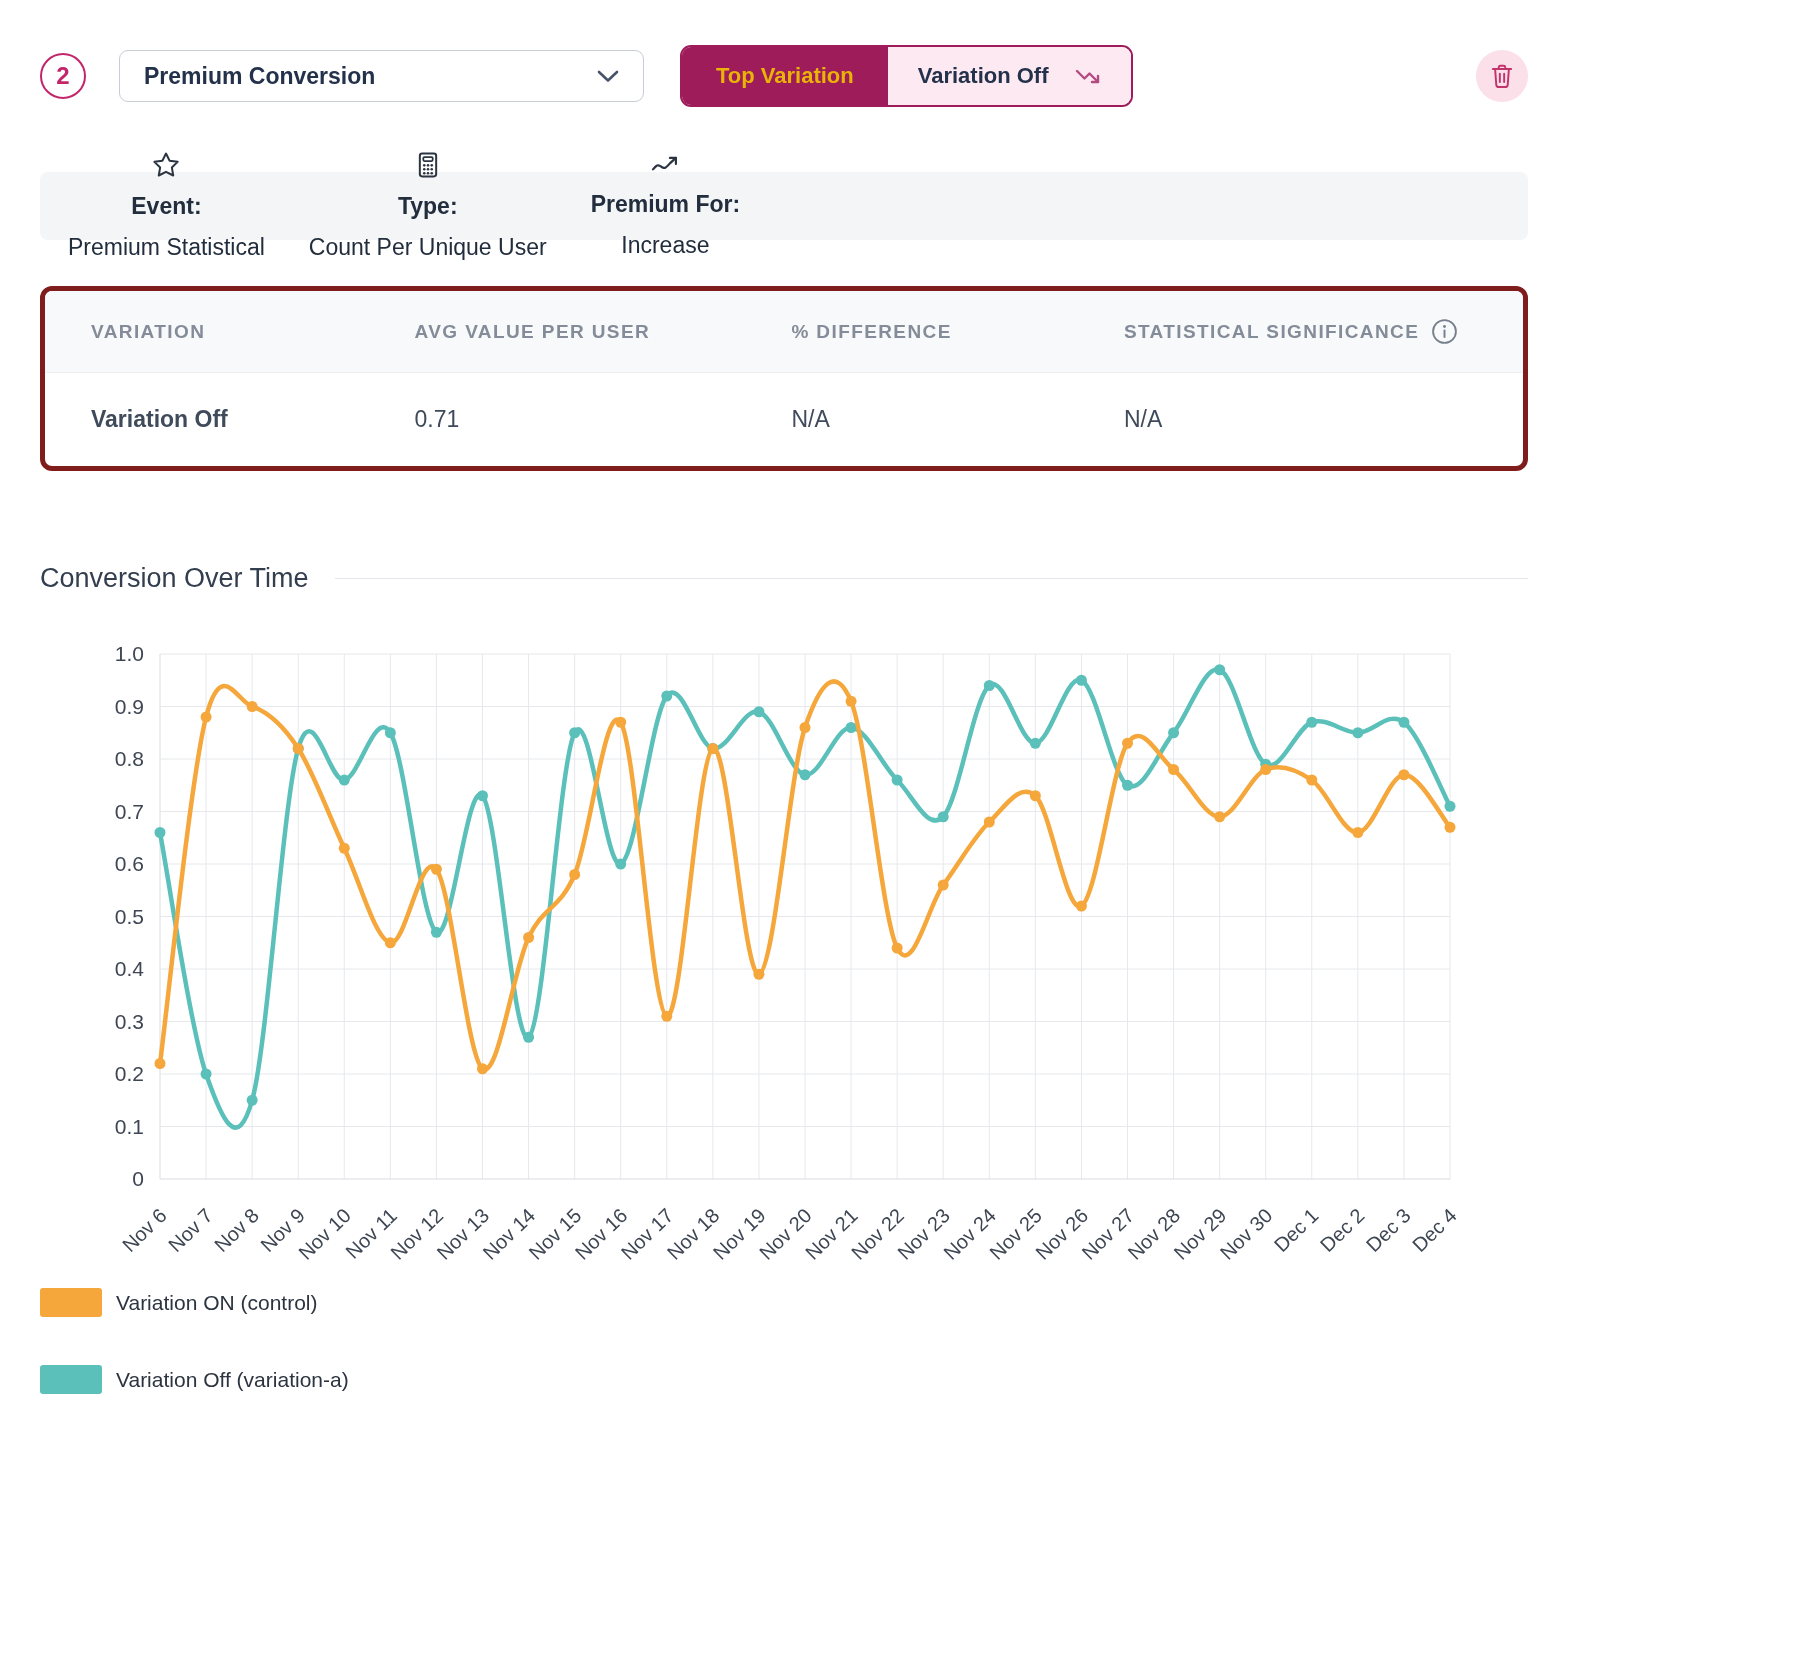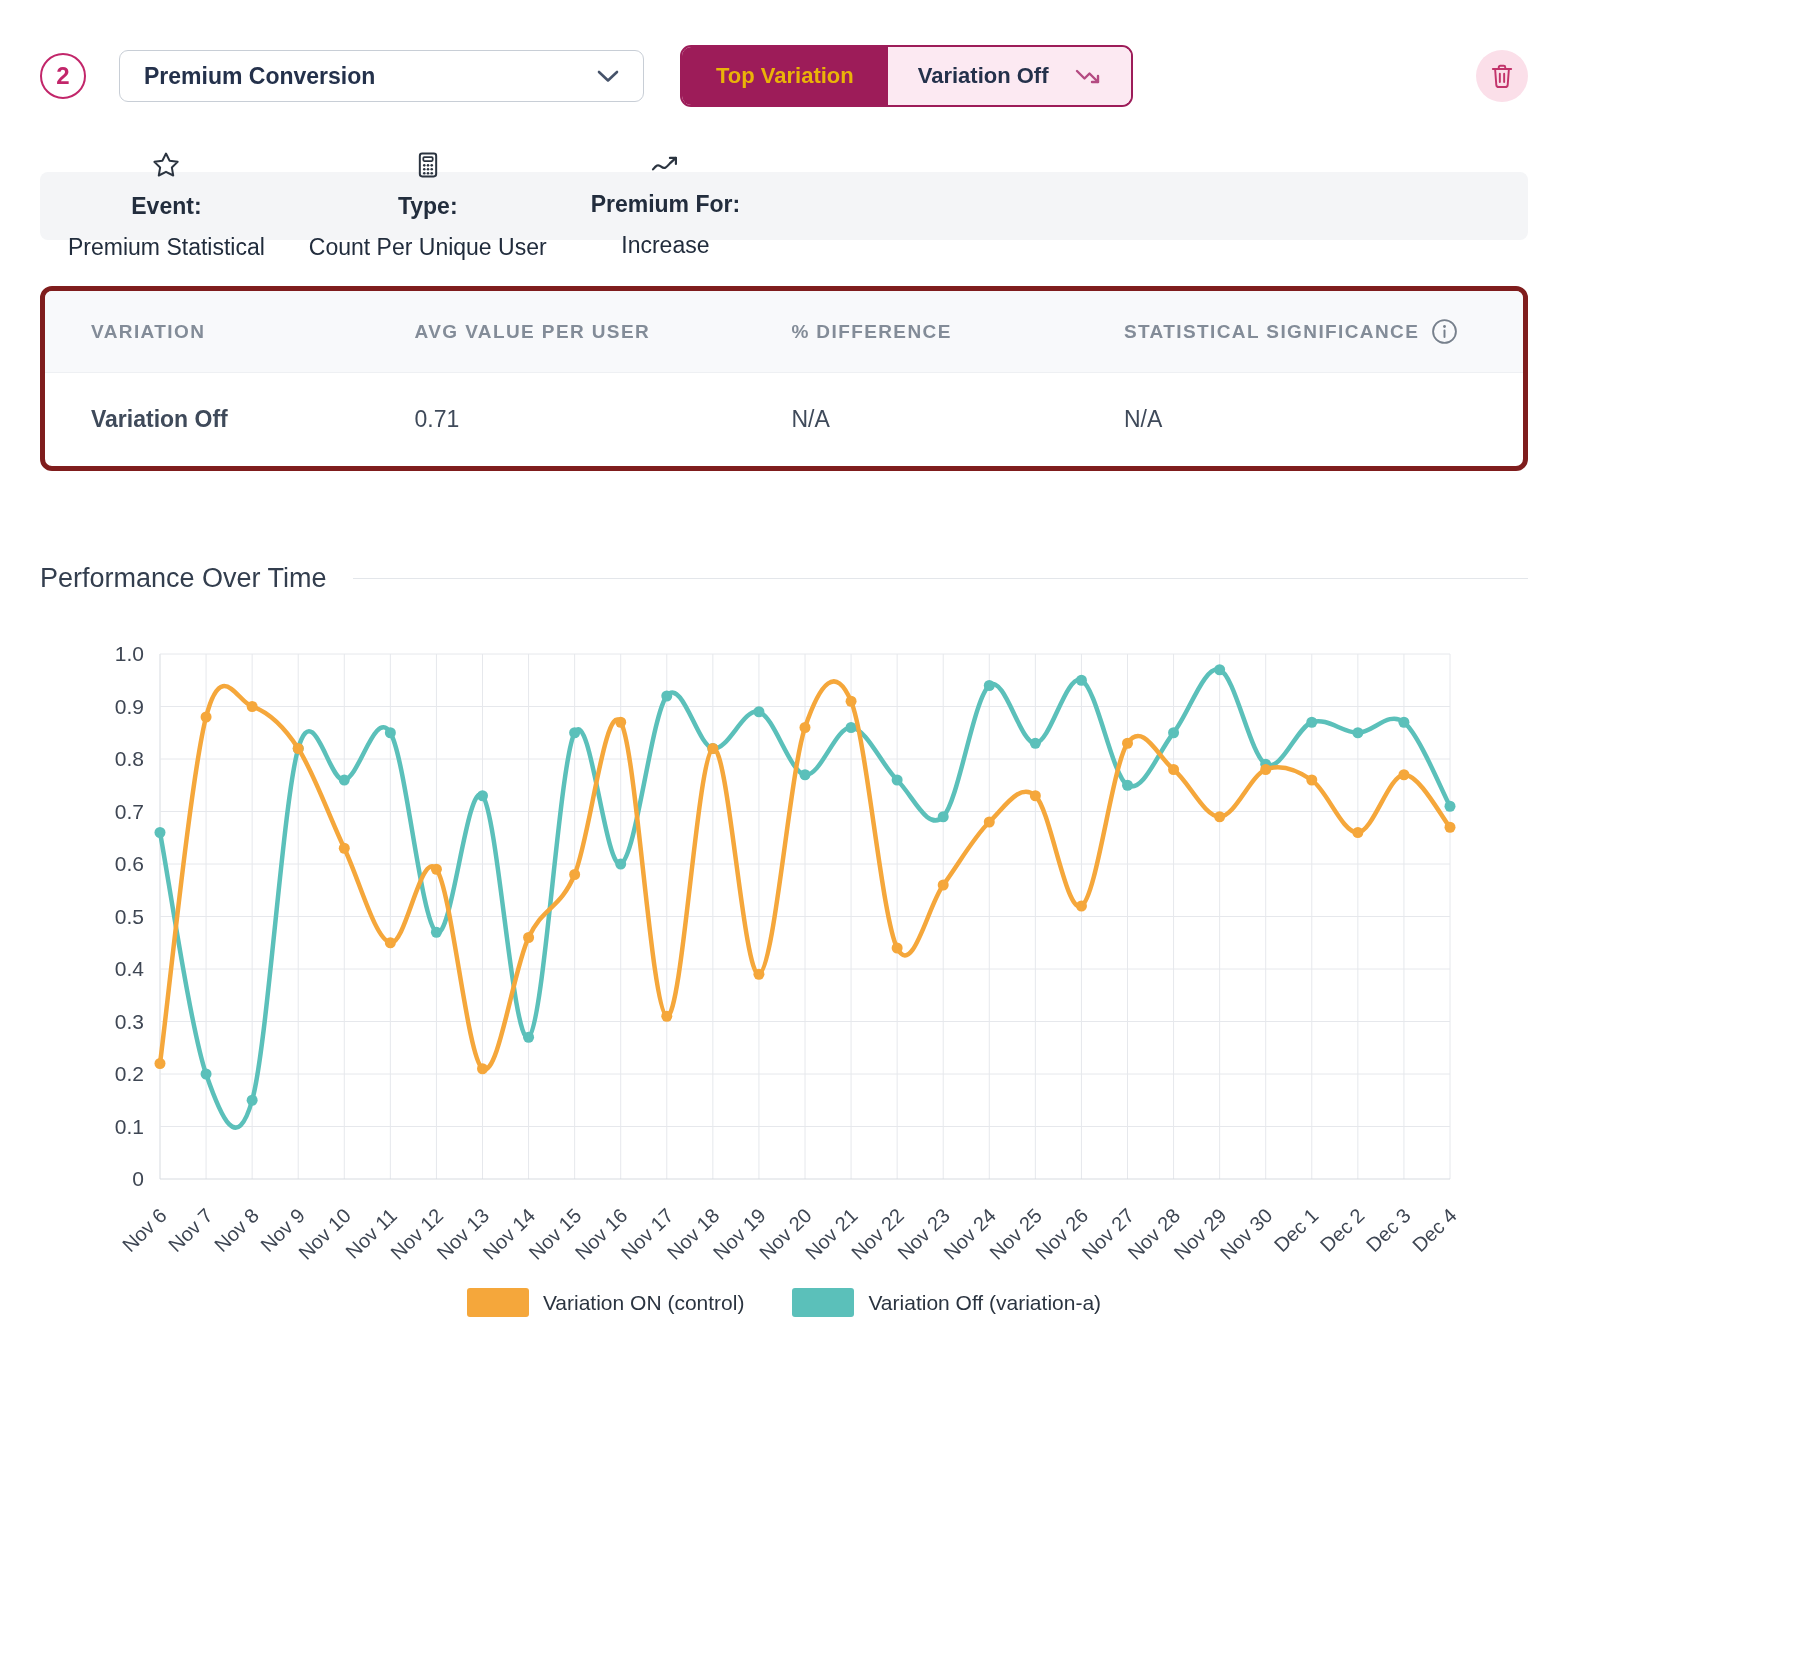--- a/index.html
+++ b/index.html
@@ -74,21 +74,21 @@
 
   
   .section-header { margin-top: 92px; display: flex; align-items: center; gap: 26px; }
   .section-header h2 { margin: 0; font-size: 27px; font-weight: 500; color: #333e4e; }
   .section-header .rule { flex: 1; height: 1px; background: #e3e6ea; }
 
   .chart-wrap { margin-top: 30px; }
   #perf-chart { display: block; }
   #perf-chart text { font-family: "Liberation Sans", sans-serif; }
 
-  .legend { display: flex; justify-content: center; align-items: flex-start; gap: 48px; margin-top: 4px; }
+  .legend { display: flex; justify-content: center; align-items: flex-start; gap: 48px; margin-top: 4px; flex-direction: column; }
   .legend-item { display: flex; align-items: center; gap: 14px; cursor: pointer; }
   .legend-swatch { width: 62px; height: 29px; border-radius: 3px; flex: none; }
   .legend-label { font-size: 21px; color: #2b3440; }
 
   svg.icon { display: block; }
 </style>
 </head>
 <body>
 
 <div class="page">
@@ -207,21 +207,21 @@
           <td class="row-label">Variation Off</td>
           <td>0.71</td>
           <td>N/A</td>
           <td>N/A</td>
         </tr>
       </tbody>
     </table>
   </div>
 
   <div class="section-header">
-    <h2>Performance Over Time</h2>
+    <h2>Conversion Over Time</h2>
     <div class="rule"></div>
   </div>
 
   <div class="chart-wrap">
     <svg id="perf-chart" width="1488" height="660" viewBox="0 0 1488 660">
         <line x1="120" y1="30" x2="120" y2="555" stroke="#d7dbe0" stroke-width="1"></line>
         <line x1="166.07142857142856" y1="30" x2="166.07142857142856" y2="555" stroke="#e6e8ec" stroke-width="1"></line>
         <line x1="212.14285714285714" y1="30" x2="212.14285714285714" y2="555" stroke="#e6e8ec" stroke-width="1"></line>
         <line x1="258.2142857142857" y1="30" x2="258.2142857142857" y2="555" stroke="#e6e8ec" stroke-width="1"></line>
         <line x1="304.2857142857143" y1="30" x2="304.2857142857143" y2="555" stroke="#e6e8ec" stroke-width="1"></line>

